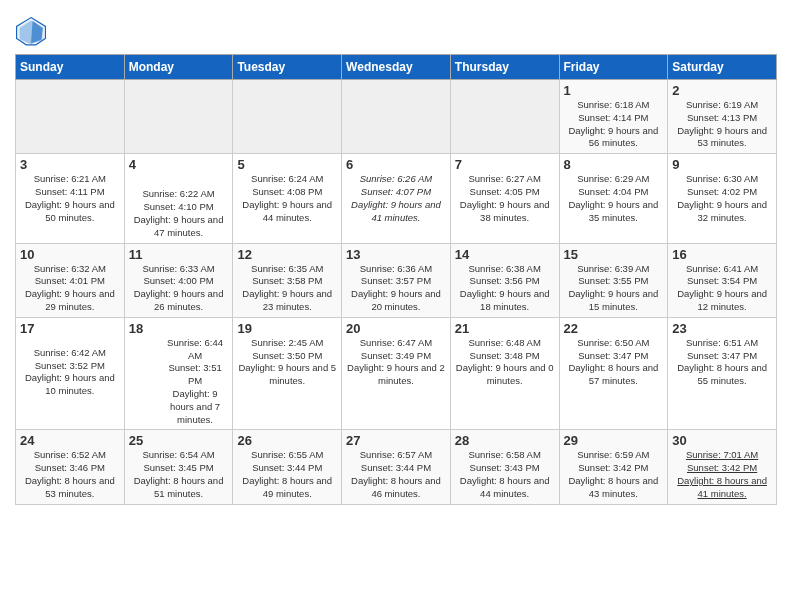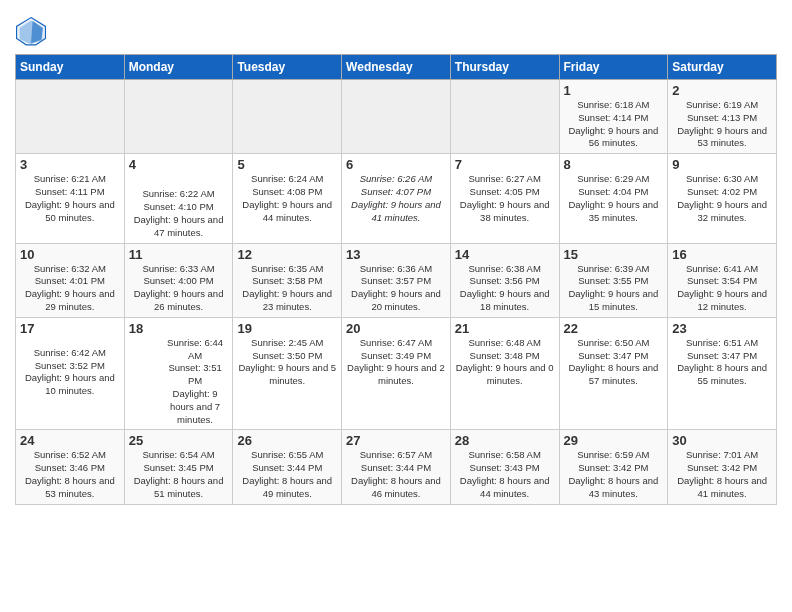--- a/index.html
+++ b/index.html
@@ -326,20 +326,20 @@
 Daylight: 8 hours and 44 minutes.</div>
           </td>
           <td>
             <span class="day-num">29</span>
             <div class="day-info" style="white-space: pre-line;">Sunrise: 6:59 AM
 Sunset: 3:42 PM
 Daylight: 8 hours and 43 minutes.</div>
           </td>
           <td>
             <span class="day-num">30</span>
-            <div class="day-info" style="white-space: pre-line;">Sunrise: 7:01 AM
+            <div class="day-info" style="white-space: pre-line; text-decoration: underline;">Sunrise: 7:01 AM
 Sunset: 3:42 PM
 Daylight: 8 hours and 41 minutes.</div>
           </td>
         </tr>
       </tbody>
   </table>
 </div>
 
 </body></html>

